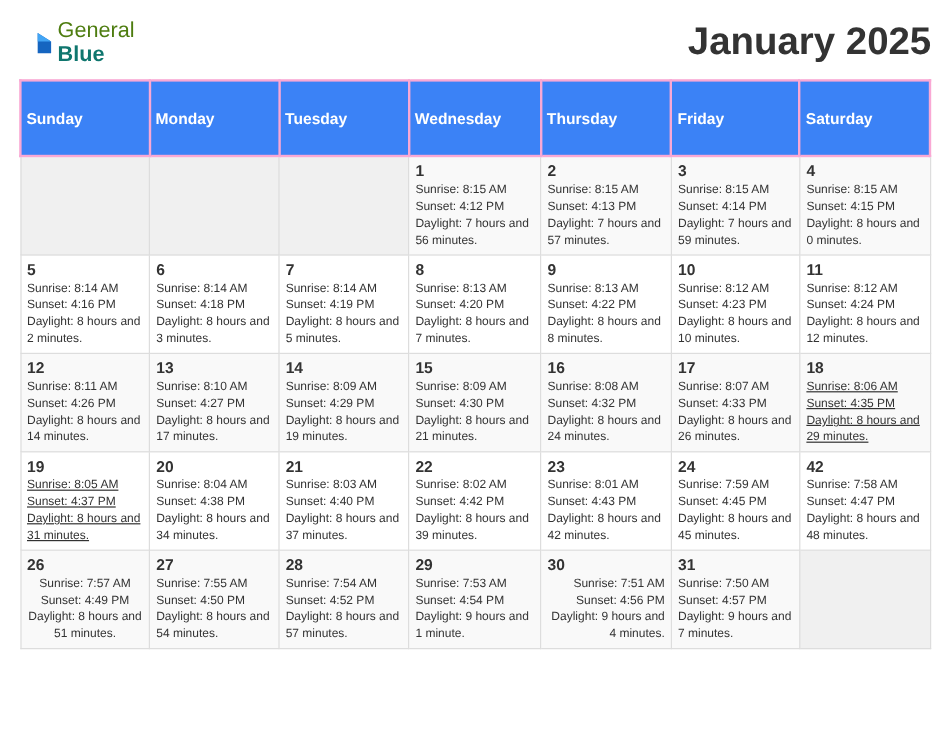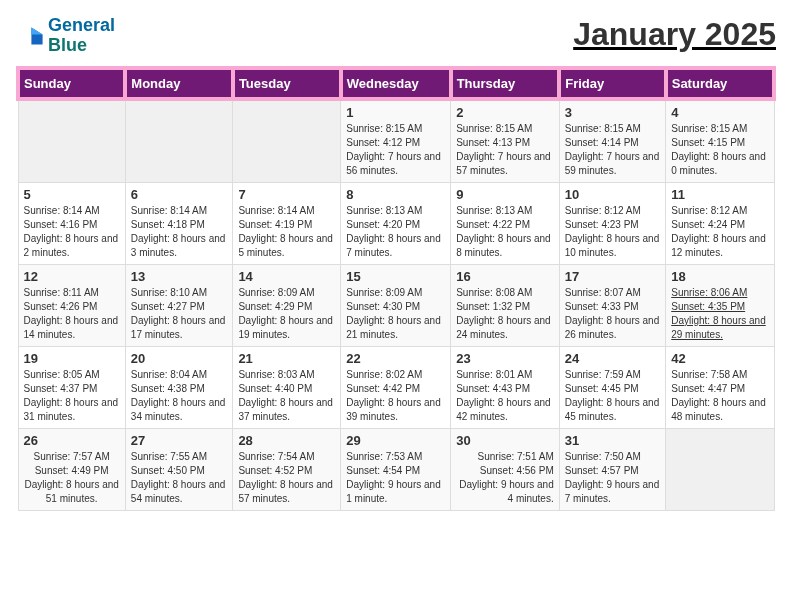--- a/index.html
+++ b/index.html
@@ -16,61 +16,60 @@
       justify-content: space-between;
       margin-bottom: 10px;
     }
     .logo {
       display: flex;
       align-items: center;
       gap: 4px;
     }
     .logo-text-general {
       font-size: 18px;
-      font-weight: bold;
-      color: #0369a1;
+      font-weight: normal;
+      color: #4d7c0f;
       line-height: 1.1;
       margin-top: 29px;
     }
     .logo-text-blue {
       font-size: 18px;
       font-weight: bold;
       color: #0f766e;
       line-height: 1.1;
     }
     .logo-icon {
       width: 28px;
       height: 28px;
     }
     .title-area {
       text-align: left;
-      text-decoration: underline;
     }
     .calendar-title {
       font-size: 32px;
       font-weight: bold;
       color: #333;
     }
     .calendar-subtitle {
       font-size: 16px;
       color: #555;
     }
     table {
       width: 100%;
       border-collapse: collapse;
       border: 1px solid #ccc;
     }
     thead tr th {
-      background: #701a75;
+      background: #3b82f6;
       color: #fff;
       font-size: 13px;
       font-weight: bold;
-      padding: 6px 4px;
+      padding: 23px 4px;
       text-align: left;
-      border: 4px solid #f9a8d4;
+      border: 2px solid #f9a8d4;
     }
     tbody tr td {
       vertical-align: top;
       border: 1px solid #ddd;
       padding: 4px 5px;
       width: 113px;
       min-height: 80px;
       font-size: 10.5px;
       color: #333;
       background: #fff;
@@ -222,40 +221,40 @@
         </td>
         <td>
           <span class="day-number">15</span>
           <div class="day-info" style="white-space: pre-line;">Sunrise: 8:09 AM
 Sunset: 4:30 PM
 Daylight: 8 hours and 21 minutes.</div>
         </td>
         <td>
           <span class="day-number">16</span>
           <div class="day-info" style="white-space: pre-line;">Sunrise: 8:08 AM
-Sunset: 1:32 PM
+Sunset: 4:32 PM
 Daylight: 8 hours and 24 minutes.</div>
         </td>
         <td>
           <span class="day-number">17</span>
           <div class="day-info" style="white-space: pre-line;">Sunrise: 8:07 AM
 Sunset: 4:33 PM
 Daylight: 8 hours and 26 minutes.</div>
         </td>
         <td>
           <span class="day-number">18</span>
           <div class="day-info" style="white-space: pre-line; text-decoration: underline;">Sunrise: 8:06 AM
 Sunset: 4:35 PM
 Daylight: 8 hours and 29 minutes.</div>
         </td>
       </tr>
       <tr>
         <td>
           <span class="day-number">19</span>
-          <div class="day-info" style="white-space: pre-line;">Sunrise: 8:05 AM
+          <div class="day-info" style="white-space: pre-line; text-decoration: underline;">Sunrise: 8:05 AM
 Sunset: 4:37 PM
 Daylight: 8 hours and 31 minutes.</div>
         </td>
         <td>
           <span class="day-number">20</span>
           <div class="day-info" style="white-space: pre-line;">Sunrise: 8:04 AM
 Sunset: 4:38 PM
 Daylight: 8 hours and 34 minutes.</div>
         </td>
         <td>

